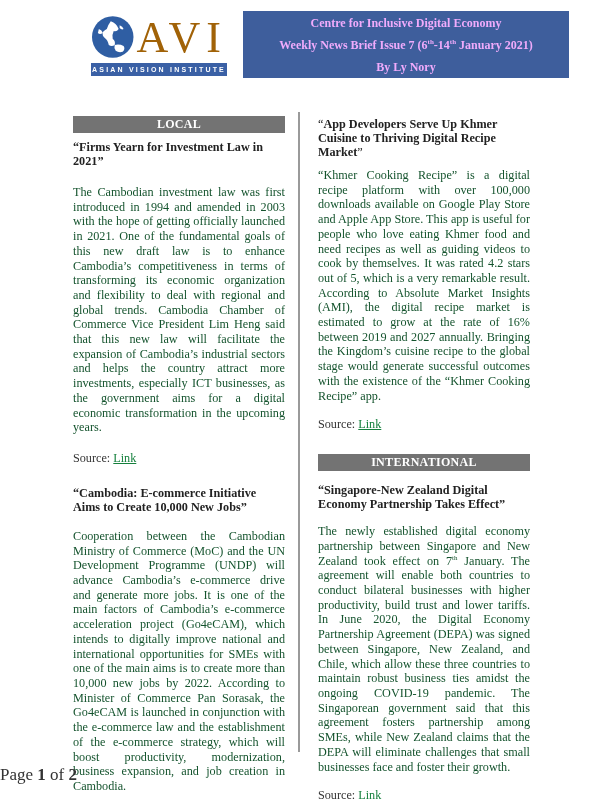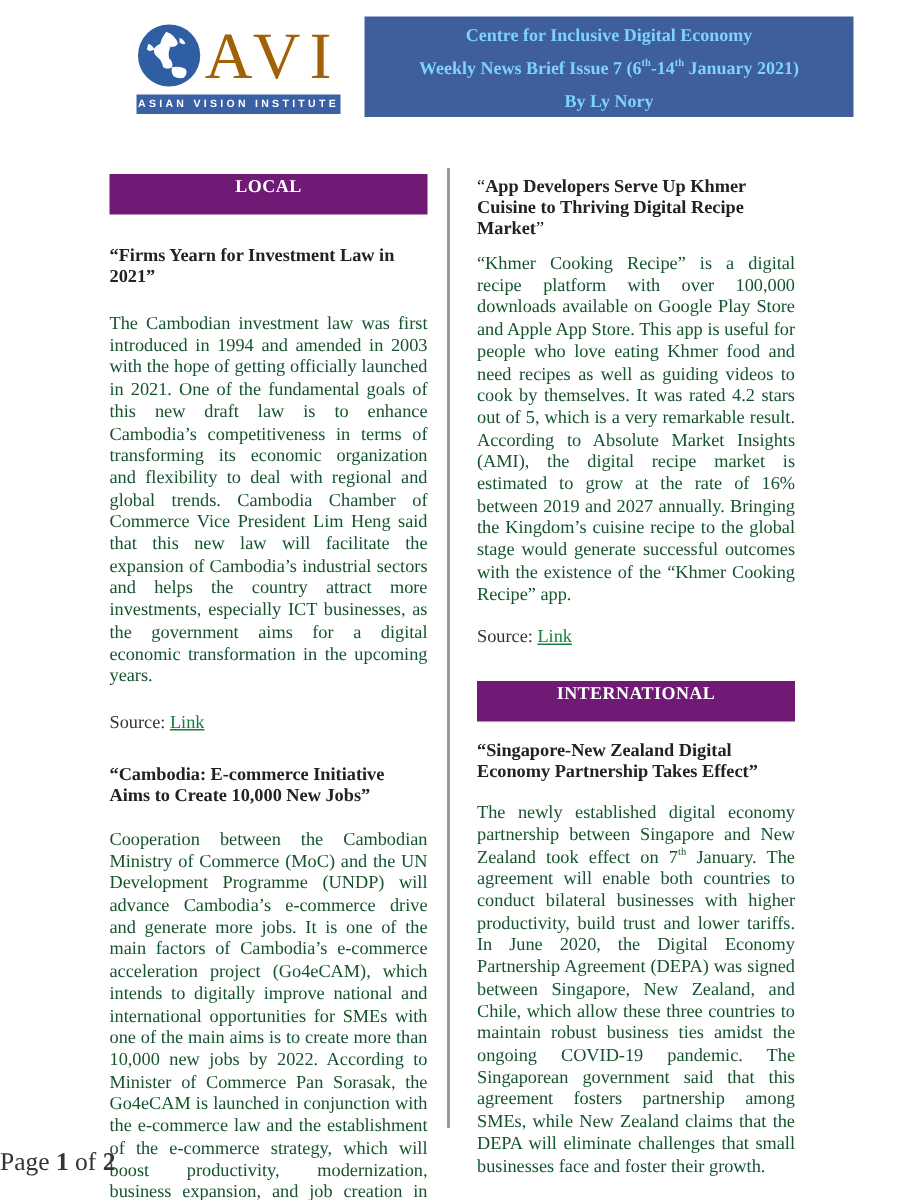--- a/index.html
+++ b/index.html
@@ -5,32 +5,32 @@
     * { box-sizing: border-box; margin: 0; padding: 0; }
     html, body { width: 600px; height: 800px; background: #ffffff; overflow: hidden; }
     body { position: relative; font-family: "Liberation Serif", "DejaVu Serif", serif; color: #222; }
 
     .logo { position: absolute; left: 91px; top: 13px; width: 136px; height: 64px; }
     .logo-top { display: flex; align-items: center; height: 48px; }
     .globe { width: 44px; height: 44px; }
     .logo-letters { font-family: "Liberation Serif", serif; color: #a16207; font-size: 44px; line-height: 44px; letter-spacing: 6px; margin-left: 2px; margin-top: 2px; }
     .logo-band { margin-top: 2px; background: #3a60a5; color: #fff; font-family: "Liberation Sans", "DejaVu Sans", sans-serif; font-weight: bold; font-size: 7px; letter-spacing: 2.2px; text-align: center; height: 13px; line-height: 13px; width: 136px; }
 
-    .header-box { position: absolute; left: 243px; top: 11px; width: 326px; height: 67px; background: #3e5e9c; color: #7dd3fc; text-align: center; font-weight: bold; font-size: 12px; }
+    .header-box { position: absolute; left: 243px; top: 11px; width: 326px; height: 67px; background: #3e5e9c; color: #f0abfc; text-align: center; font-weight: bold; font-size: 12px; }
     .header-box div { line-height: 22px; }
     .header-box .l1 { margin-top: 1px; }
     sup { font-size: 7px; vertical-align: super; line-height: 0; }
 
     .col { position: absolute; top: 116px; width: 212px; }
     .col-left { left: 73px; }
     .col-right { left: 318px; }
 
     .divider { position: absolute; left: 298px; top: 112px; width: 2px; height: 640px; background: #9a9a9a; }
 
-    .section-bar { background: #701a75; color: #fff; font-weight: bold; font-size: 12px; text-align: center; height: 27px; line-height: 17px; letter-spacing: 0.3px; }
+    .section-bar { background: #737373; color: #fff; font-weight: bold; font-size: 12px; text-align: center; height: 17px; line-height: 17px; letter-spacing: 0.3px; }
 
     .headline { font-weight: bold; font-size: 12.2px; line-height: 14px; color: #222; }
     .body-text { font-size: 12.2px; line-height: 14.7px; text-align: justify; color: #14532d; }
     .source { font-size: 12.2px; line-height: 15px; color: #333; }
     .source a { color: #15803d; text-decoration: underline; margin-top: 43px; }
 
     .footer { position: absolute; top: 765px; left: 0; width: 600px; text-align: left; font-size: 17px; color: #333; }
     .footer b { font-weight: bold; }
   </style>
 </head>
@@ -54,21 +54,21 @@
   <div class="l1">Centre for Inclusive Digital Economy</div>
   <div><span>Weekly News Brief Issue 7 (6</span><sup>th</sup><span>-14</span><sup>th</sup><span> January 2021)</span></div>
   <div>By Ly Nory</div>
 </div>
 
 <div class="divider"></div>
 
 <div class="col col-left">
   <div class="section-bar">LOCAL</div>
 
-  <div class="headline" style="margin-top:20px;">“Firms Yearn for Investment Law in 2021”</div>
+  <div class="headline" style="margin-top:7px;">“Firms Yearn for Investment Law in 2021”</div>
   <div class="body-text" style="margin-top:17px;">The Cambodian investment law was first introduced in 1994 and amended in 2003 with the hope of getting officially launched in 2021. One of the fundamental goals of this new draft law is to enhance Cambodia’s competitiveness in terms of transforming its economic organization and flexibility to deal with regional and global trends. Cambodia Chamber of Commerce Vice President Lim Heng said that this new law will facilitate the expansion of Cambodia’s industrial sectors and helps the country attract more investments, especially ICT businesses, as the government aims for a digital economic transformation in the upcoming years.</div>
   <div class="source" style="margin-top:16px;">
     <span>Source: </span><a href="#">Link</a>
   </div>
 
   <div class="headline" style="margin-top:20px;">“Cambodia: E-commerce Initiative Aims to Create 10,000 New Jobs”</div>
   <div class="body-text" style="margin-top:15px;">Cooperation between the Cambodian Ministry of Commerce (MoC) and the UN Development Programme (UNDP) will advance Cambodia’s e-commerce drive and generate more jobs. It is one of the main factors of Cambodia’s e-commerce acceleration project (Go4eCAM), which intends to digitally improve national and international opportunities for SMEs with one of the main aims is to create more than 10,000 new jobs by 2022. According to Minister of Commerce Pan Sorasak, the Go4eCAM is launched in conjunction with the e-commerce law and the establishment of the e-commerce strategy, which will boost productivity, modernization, business expansion, and job creation in Cambodia.</div>
 
 </div>
 

